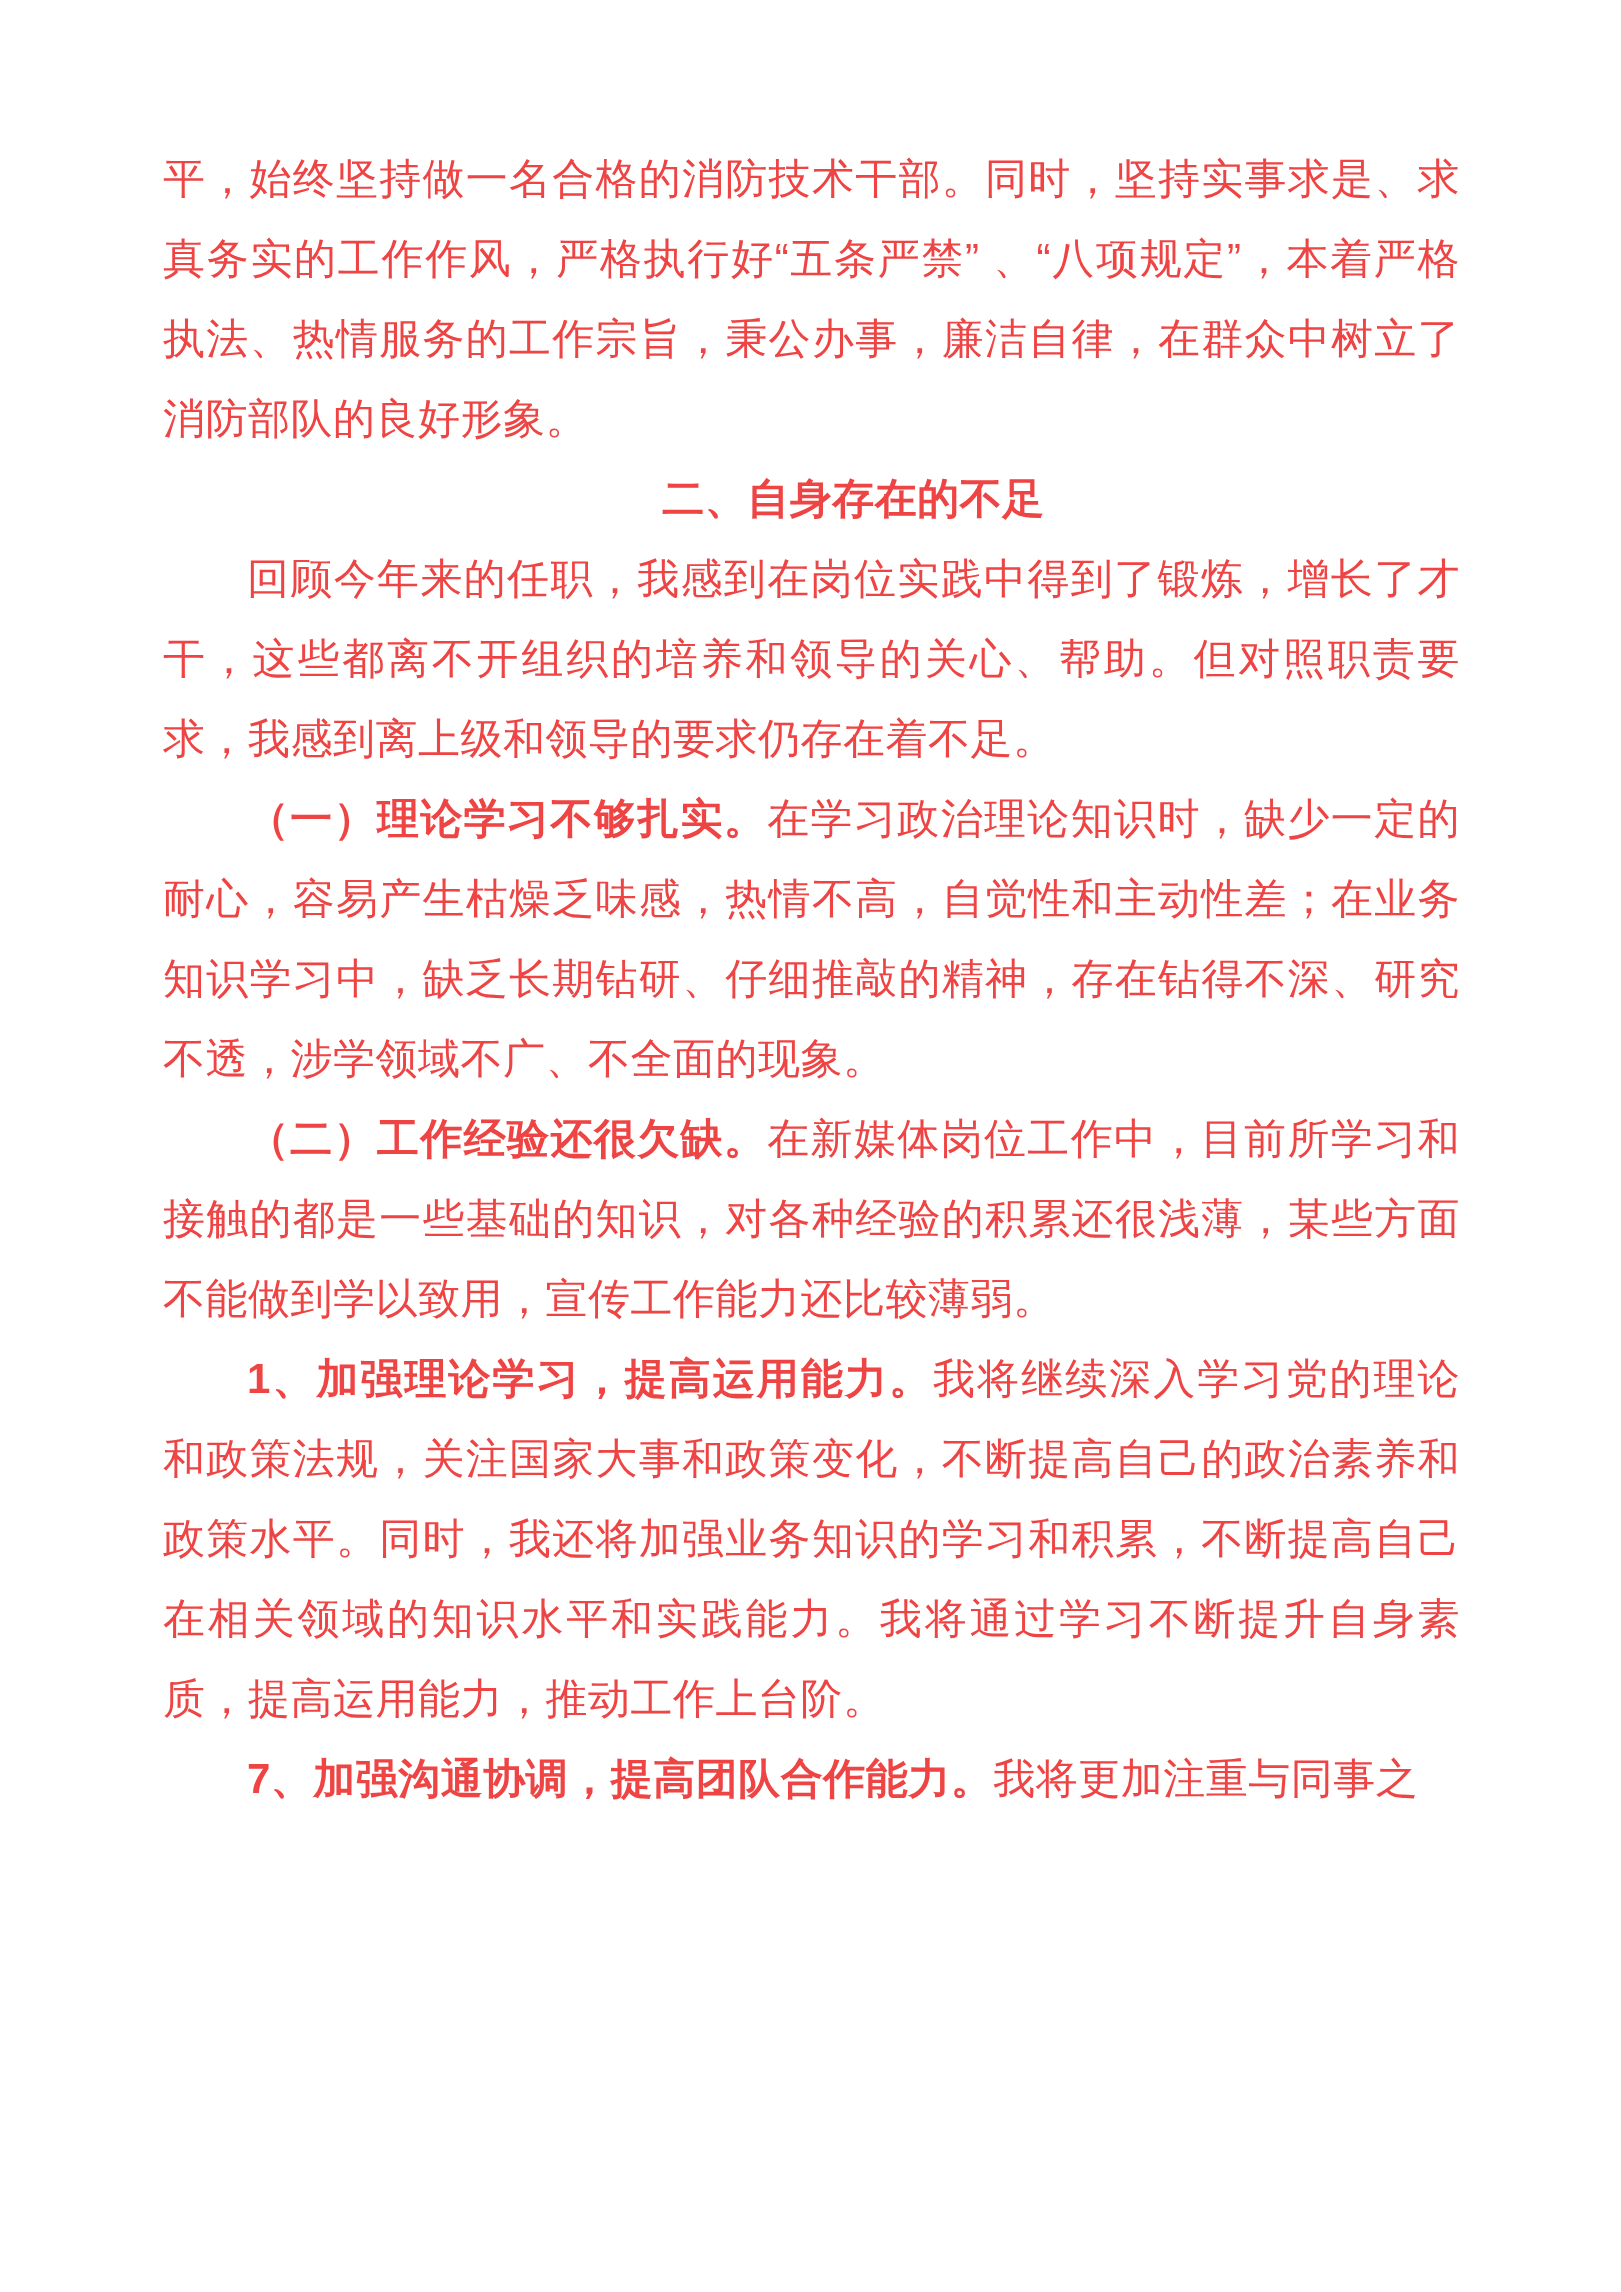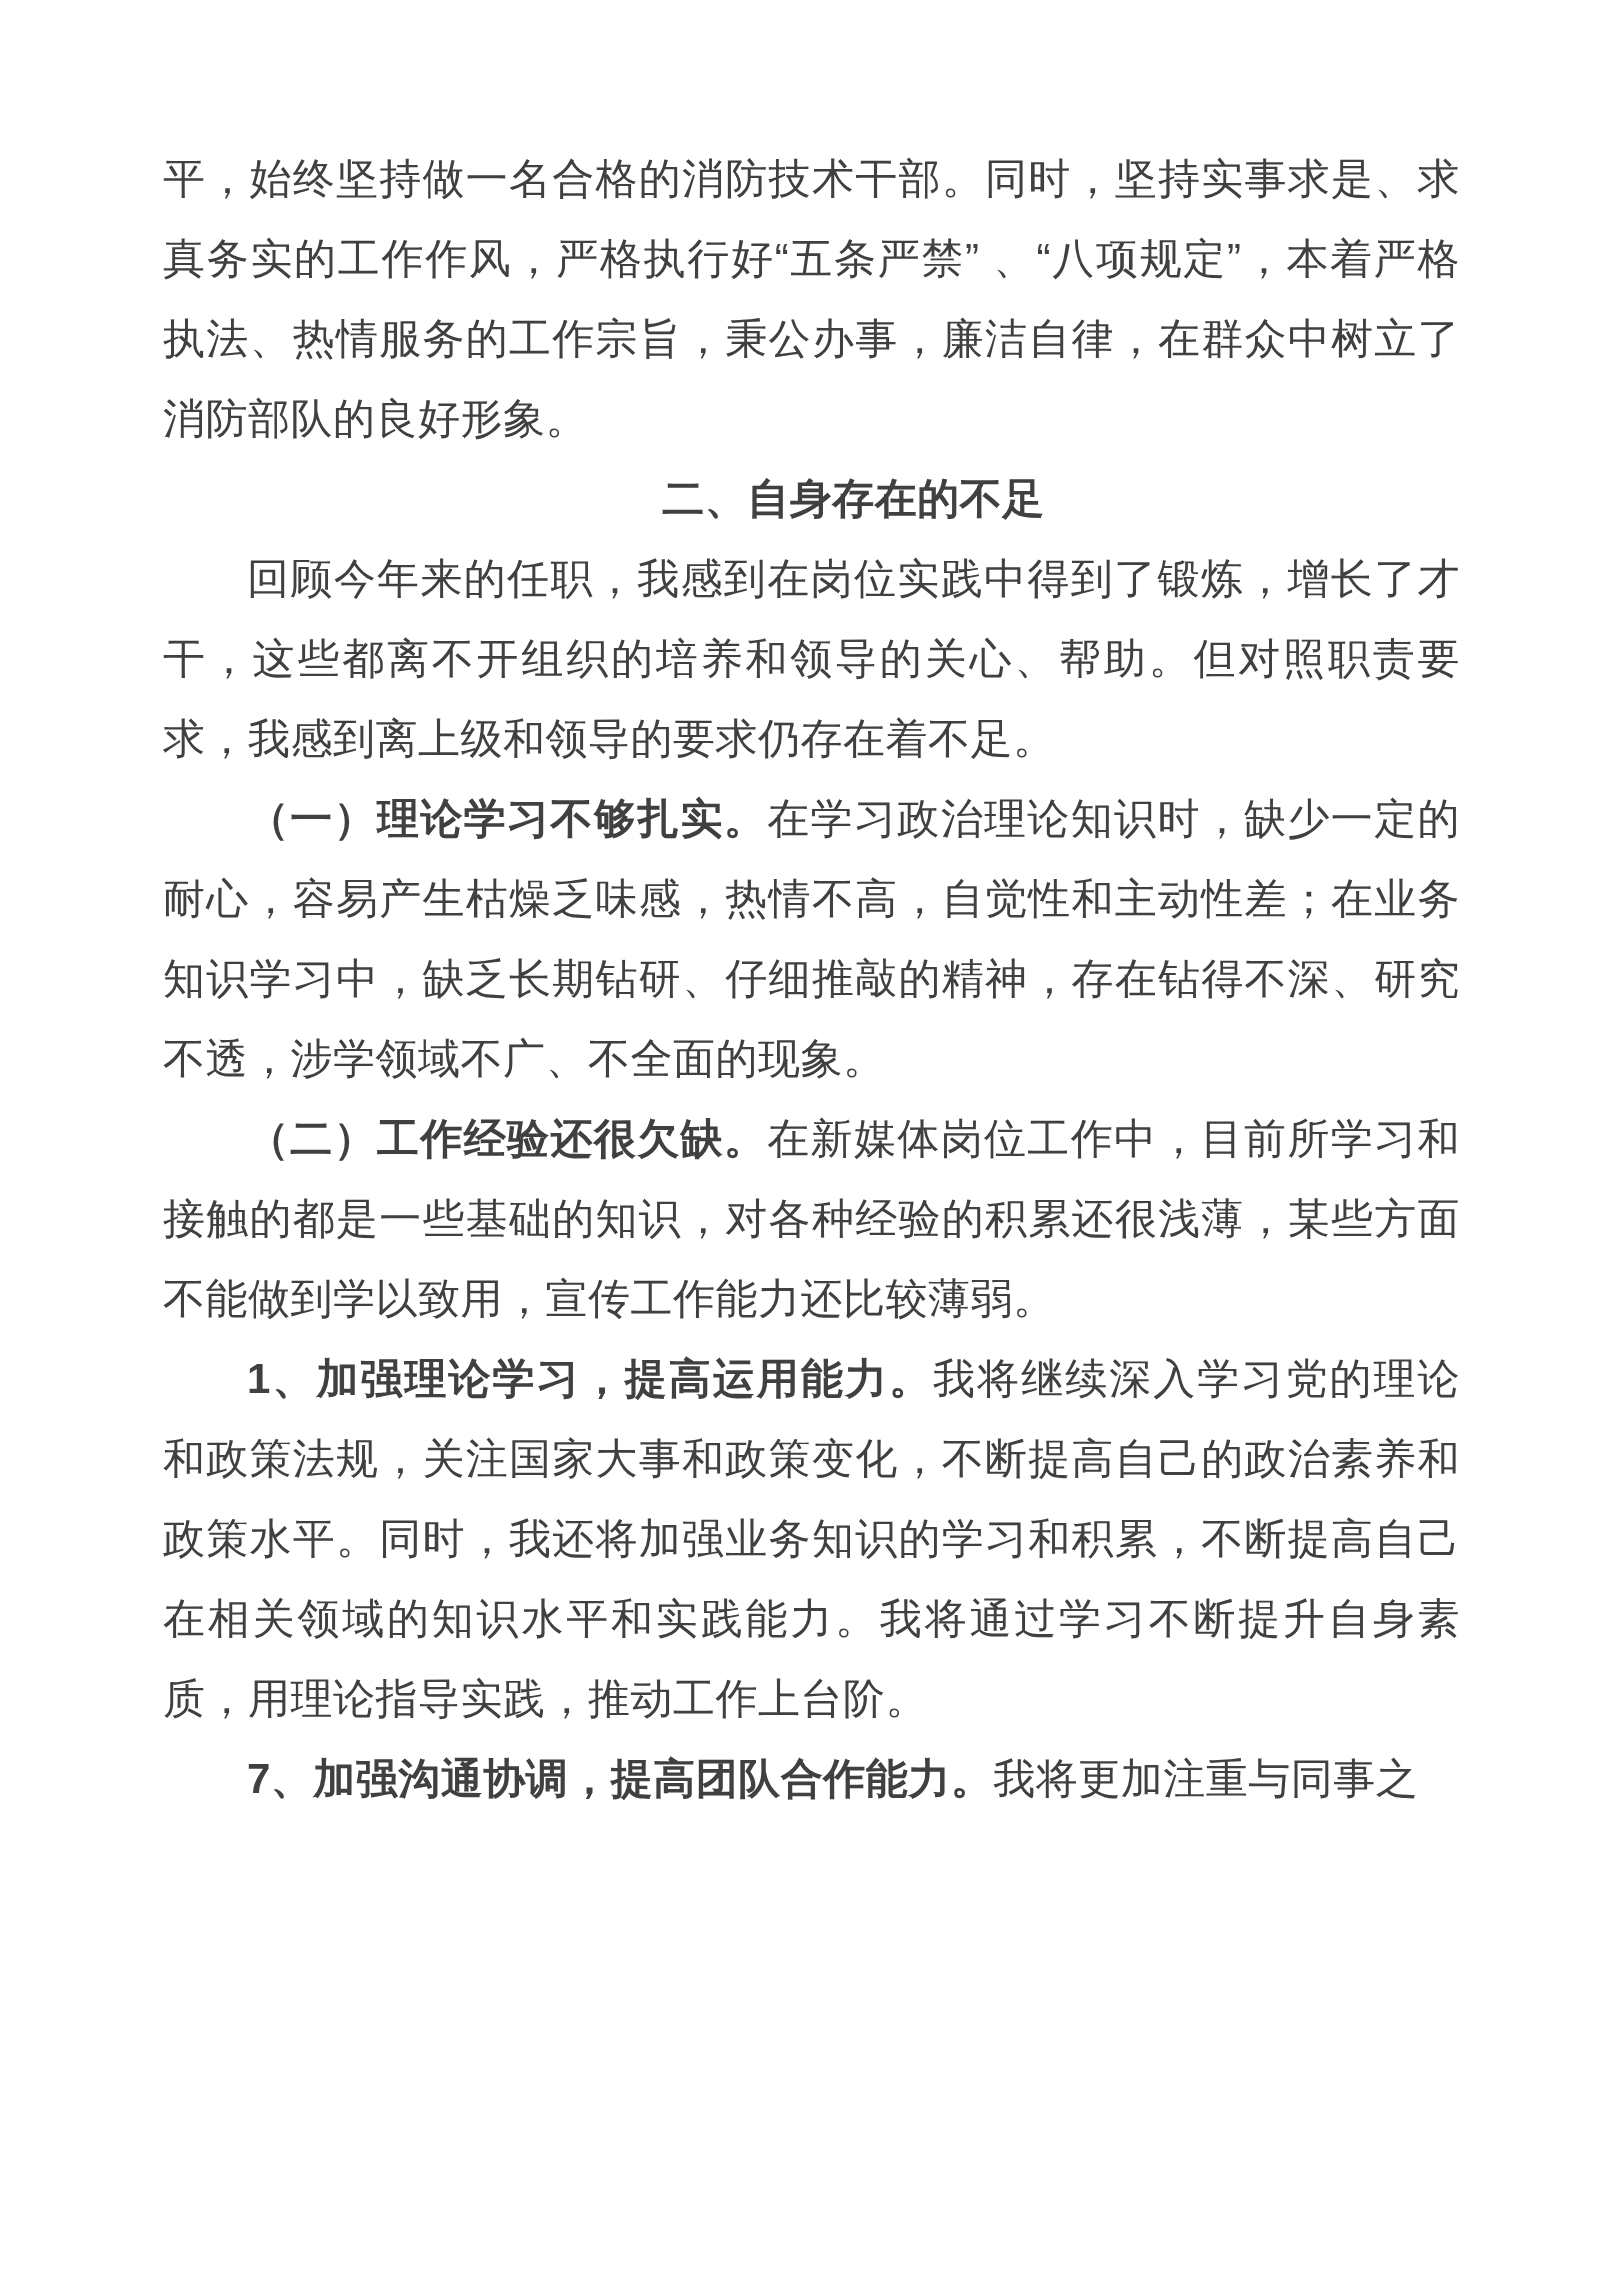--- a/index.html
+++ b/index.html
@@ -8,21 +8,21 @@
     background: #ffffff;
   }
   .page {
     position: relative;
     width: 1621px;
     height: 2293px;
     margin: 0 auto;
     background: #ffffff;
     overflow: hidden;
     font-family: "Liberation Sans", "DejaVu Sans", sans-serif;
-    color: #404040;
+    color: #ef4444;
   }
   .content {
     box-sizing: border-box;
     padding: 139px 161px 0 163px;
     font-size: 42px;
     line-height: 80px;
     text-align: justify;
     text-justify: inter-character;
     letter-spacing: 0.5px;
   }
@@ -46,17 +46,17 @@
 </head>
 <body>
 
 <div class="page">
   <div class="content" id="content">
       <p class="para body"><span>平，始终坚持做一名合格的消防技术干部。同时，坚持实事求是、求真务实的工作作风，严格执行好“五条严禁” 、“八项规定”，本着严格执法、热情服务的工作宗旨，秉公办事，廉洁自律，在群众中树立了消防部队的良好形象。</span></p>
       <p class="para heading">二、自身存在的不足</p>
       <p class="para body indent"><span>回顾今年来的任职，我感到在岗位实践中得到了锻炼，增长了才干，这些都离不开组织的培养和领导的关心、帮助。但对照职责要求，我感到离上级和领导的要求仍存在着不足。</span></p>
       <p class="para body indent"><span class="lead">（一）理论学习不够扎实。</span><span>在学习政治理论知识时，缺少一定的耐心，容易产生枯燥乏味感，热情不高，自觉性和主动性差；在业务知识学习中，缺乏长期钻研、仔细推敲的精神，存在钻得不深、研究不透，涉学领域不广、不全面的现象。</span></p>
       <p class="para body indent"><span class="lead">（二）工作经验还很欠缺。</span><span>在新媒体岗位工作中，目前所学习和接触的都是一些基础的知识，对各种经验的积累还很浅薄，某些方面不能做到学以致用，宣传工作能力还比较薄弱。</span></p>
-      <p class="para body indent"><span class="lead">1、加强理论学习，提高运用能力。</span><span>我将继续深入学习党的理论和政策法规，关注国家大事和政策变化，不断提高自己的政治素养和政策水平。同时，我还将加强业务知识的学习和积累，不断提高自己在相关领域的知识水平和实践能力。我将通过学习不断提升自身素质，用理论指导实践，推动工作上台阶。</span></p>
+      <p class="para body indent"><span class="lead">1、加强理论学习，提高运用能力。</span><span>我将继续深入学习党的理论和政策法规，关注国家大事和政策变化，不断提高自己的政治素养和政策水平。同时，我还将加强业务知识的学习和积累，不断提高自己在相关领域的知识水平和实践能力。我将通过学习不断提升自身素质，提高运用能力，推动工作上台阶。</span></p>
       <p class="para body indent"><span class="lead">7、加强沟通协调，提高团队合作能力。</span><span>我将更加注重与同事之</span></p>
     </div>
 </div>
 
 
 </body></html>

